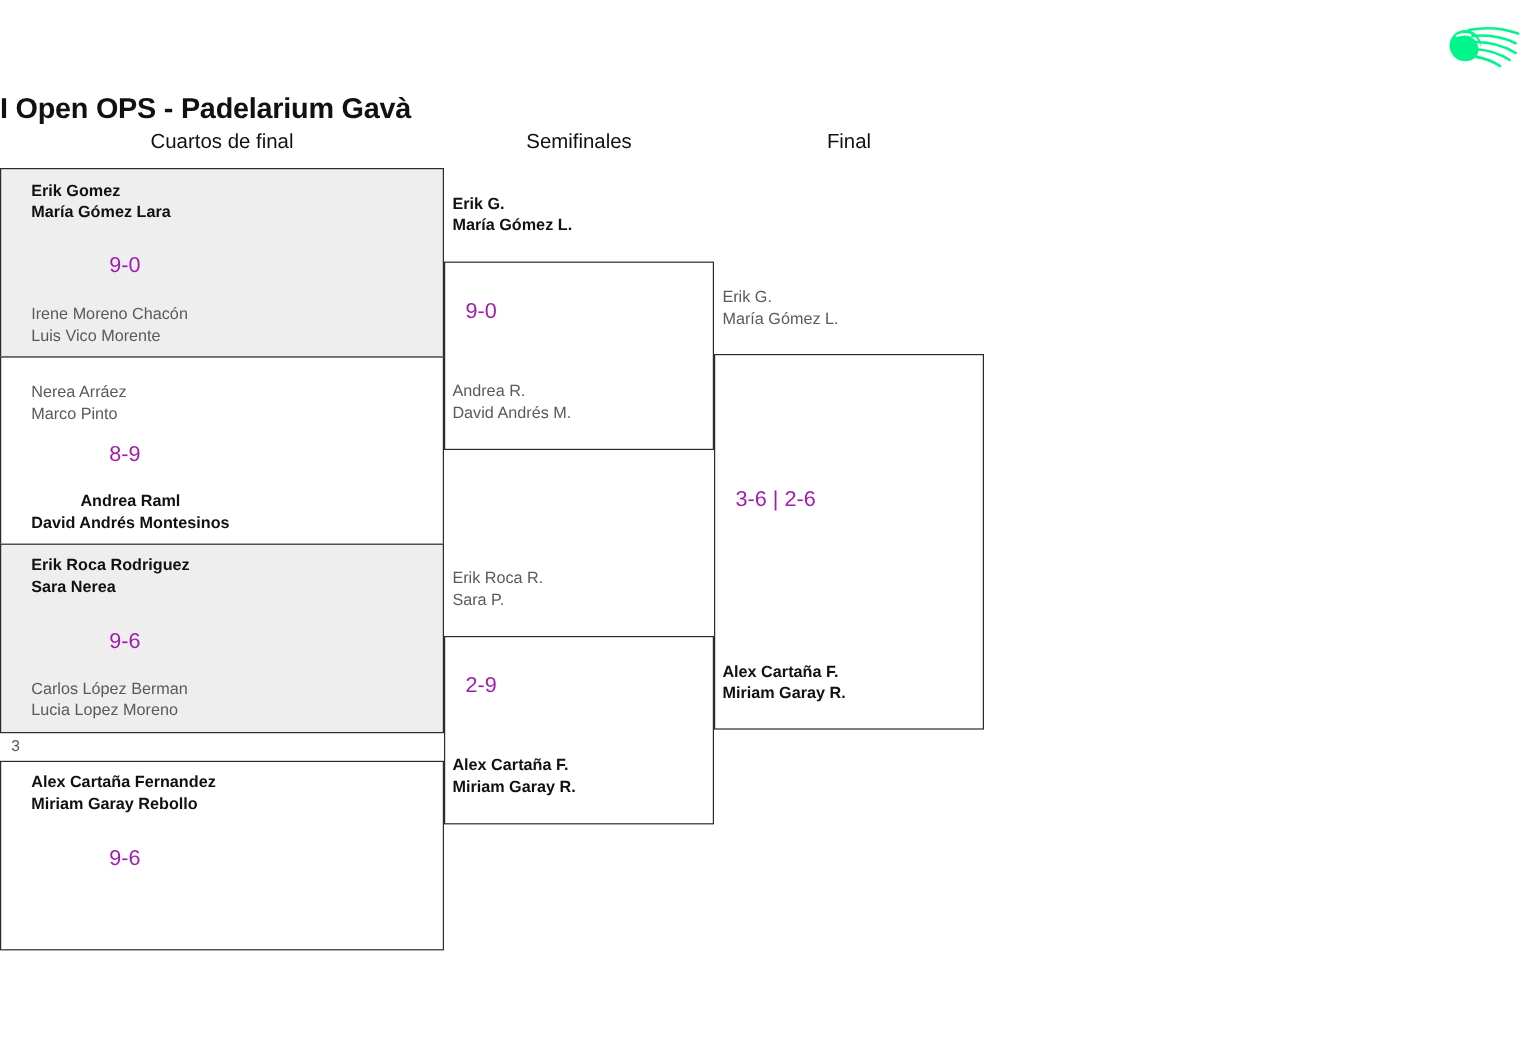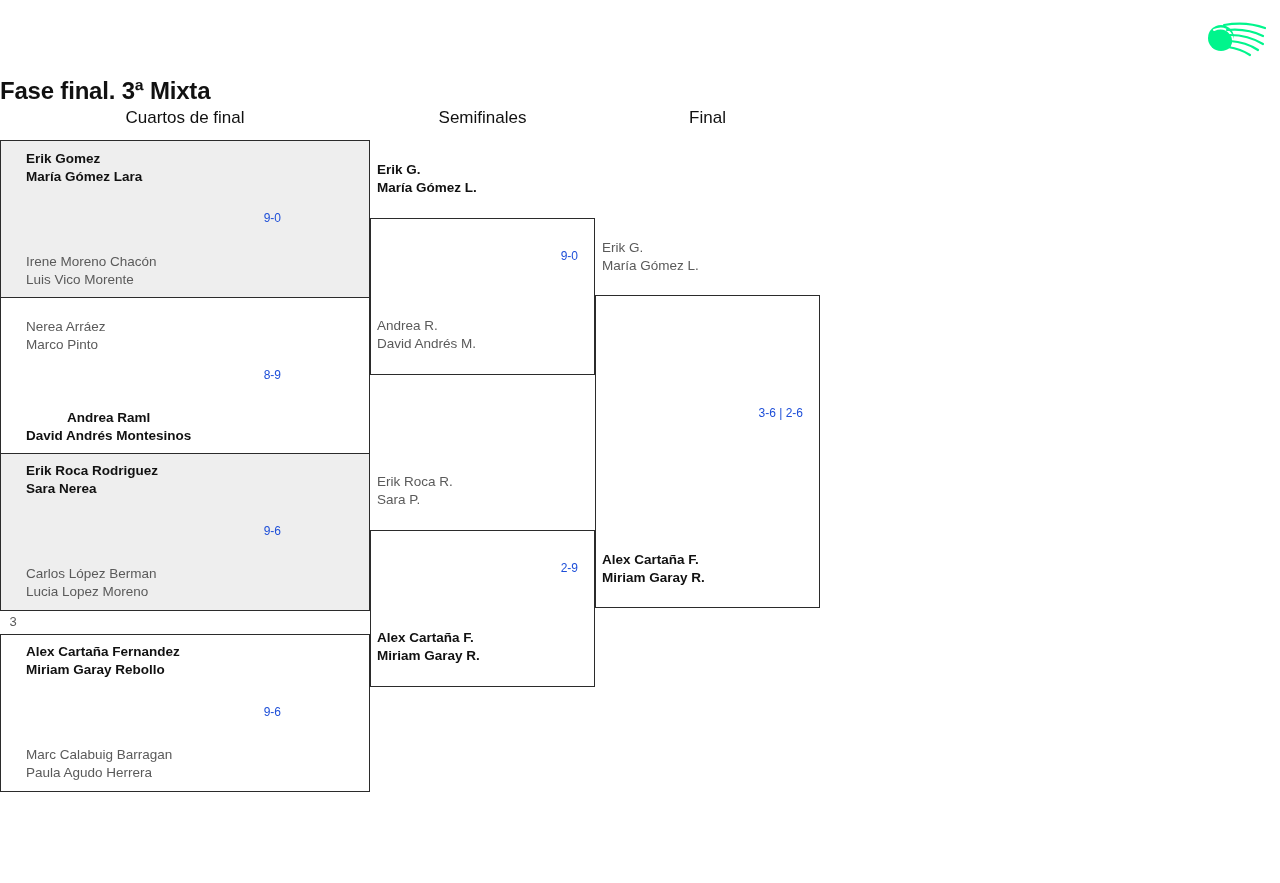--- a/index.html
+++ b/index.html
@@ -68,32 +68,33 @@
     position: absolute;
     font-size: 13px;
     color: #5a5a5a;
     text-align: center;
     width: 20px;
     white-space: nowrap;
   }
 
   .score {
     position: absolute;
-    font-size: 12px;
-    color: #1d4ed8;
-    text-align: right;
+    font-size: 18px;
+    color: #a21caf;
+    text-align: left;
     white-space: nowrap;
   }
 </style>
 </head>
 <body>
 
 <div id="root">
 
   <div class="tourney-title">
+    <span class="title-line">I Open OPS - Padelarium Gavà</span>
     <span class="title-line">Fase final. 3ª Mixta</span>
   </div>
 
   <div class="logo">
     <svg width="80" height="44" viewBox="0 0 80 44" xmlns="http://www.w3.org/2000/svg">
       <g fill="none" stroke="#00f58c" stroke-width="2.2" stroke-linecap="round">
         <path d="M8,22 a13,13 0 1,0 26,0 a13,13 0 1,0 -26,0" fill="#00f58c" stroke="none"></path>
         <path d="M14,14 q10,-4 16,3 q5,6 2,13" stroke="#ffffff" stroke-width="2"></path>
         <path d="M24,9 q22,-4 41,3"></path>
         <path d="M27,14 q20,-2 36,6"></path>
@@ -151,24 +152,20 @@
   </div>
 
   <div class="match-box" style="left:0px; top:609px; width:370px; height:158px;margin-top:25px;">
 
     <div class="team winner" style="left:25px; top:8px;">
       <span class="pl">Alex Cartaña Fernandez</span>
       <span class="pl">Miriam Garay Rebollo</span>
     </div>
     <div class="score" style="left:90px; top:70px; width:190px;">9-6</div>
 
-    <div class="team" style="left:25px; top:111px;">
-      <span class="pl">Marc Calabuig Barragan</span>
-      <span class="pl">Paula Agudo Herrera</span>
-    </div>
   </div>
 
   <div class="match-box" style="left:370px; top:218px; width:225px; height:157px;">
     <div class="score" style="left:17px; top:30px; width:190px;">9-0</div>
   </div>
   <div class="team winner" style="left:377px; top:161px;">
     <span class="pl">Erik G.</span>
     <span class="pl">María Gómez L.</span>
   </div>
   <div class="team" style="left:377px; top:317px;">

